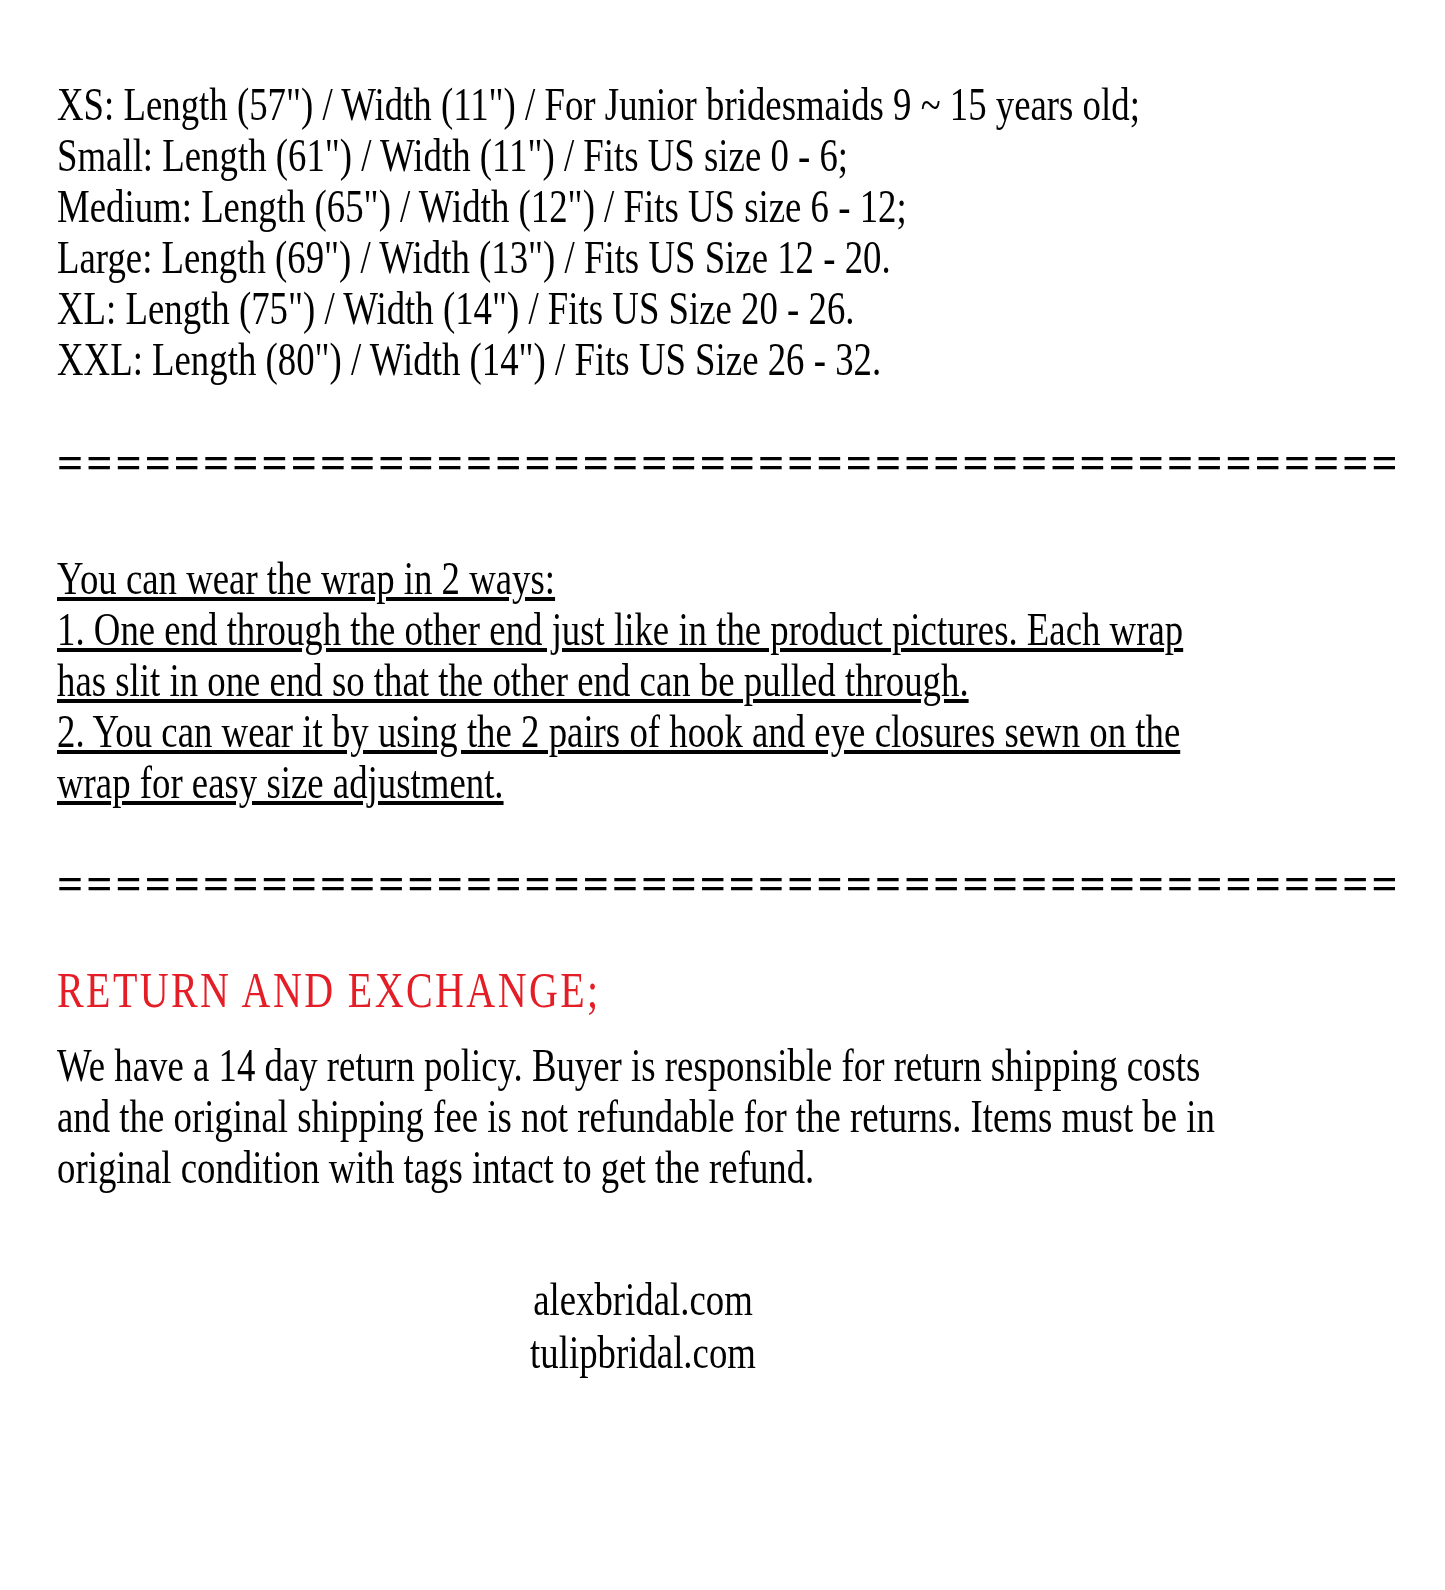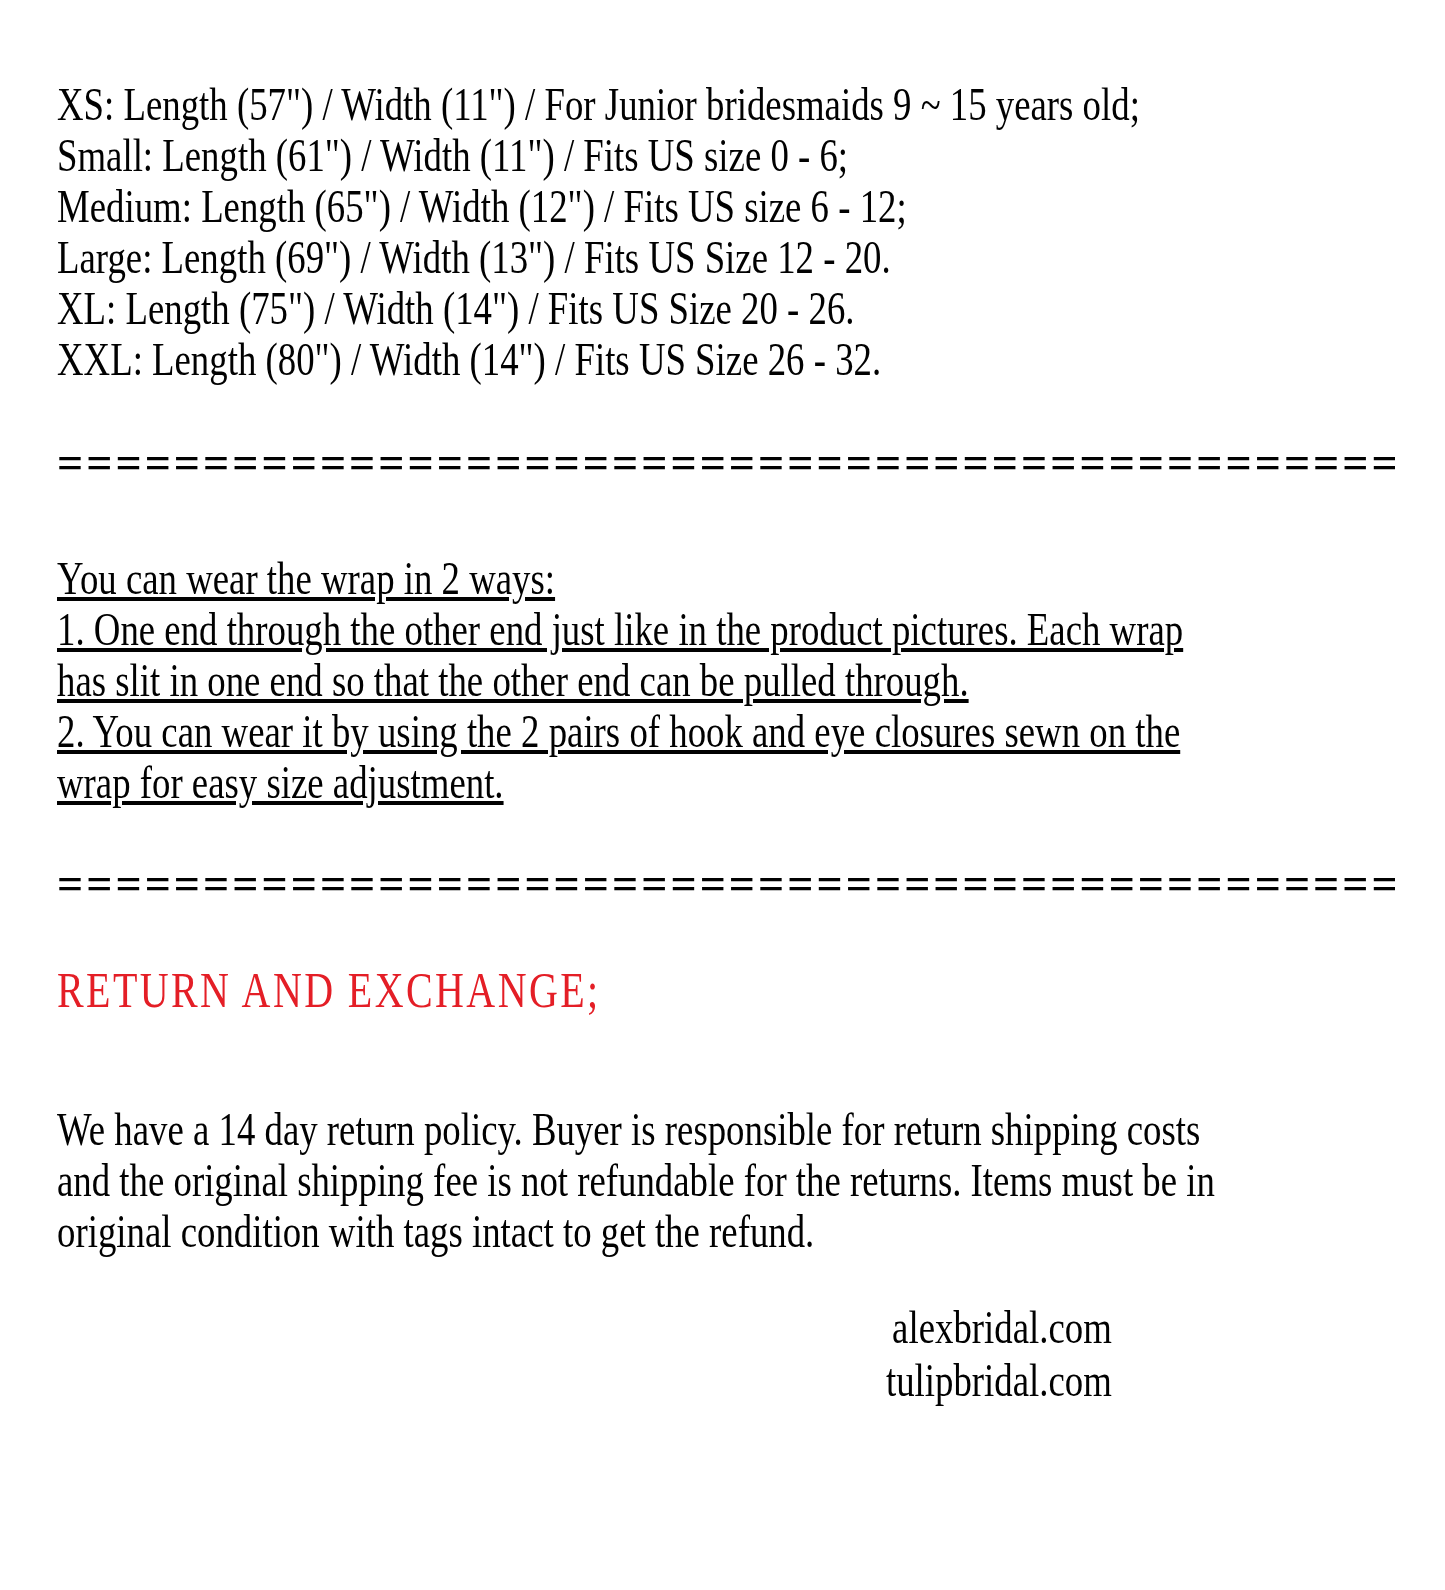--- a/index.html
+++ b/index.html
@@ -40,25 +40,25 @@
     margin: 56px 0 0 0;
     font-size: 50px;
     line-height: 51px;
     font-weight: normal;
     letter-spacing: 3px;
     color: #e41e26;
     white-space: nowrap;
     transform: scaleX(0.80);
     transform-origin: 0 50%;
   }
-  .policy-section { margin-top: 88px; }
+  .policy-section { margin-top: 24px; }
   .links-section {
-    margin-top: 44px;
+    margin-top: 80px;
     width: 1172px;
-    text-align: right;
+    text-align: center;
   }
   .links-section .line {
     line-height: 53px;
     transform-origin: 50% 50%;
   }
 </style>
 </head>
 <body>
 
 <div class="content">

